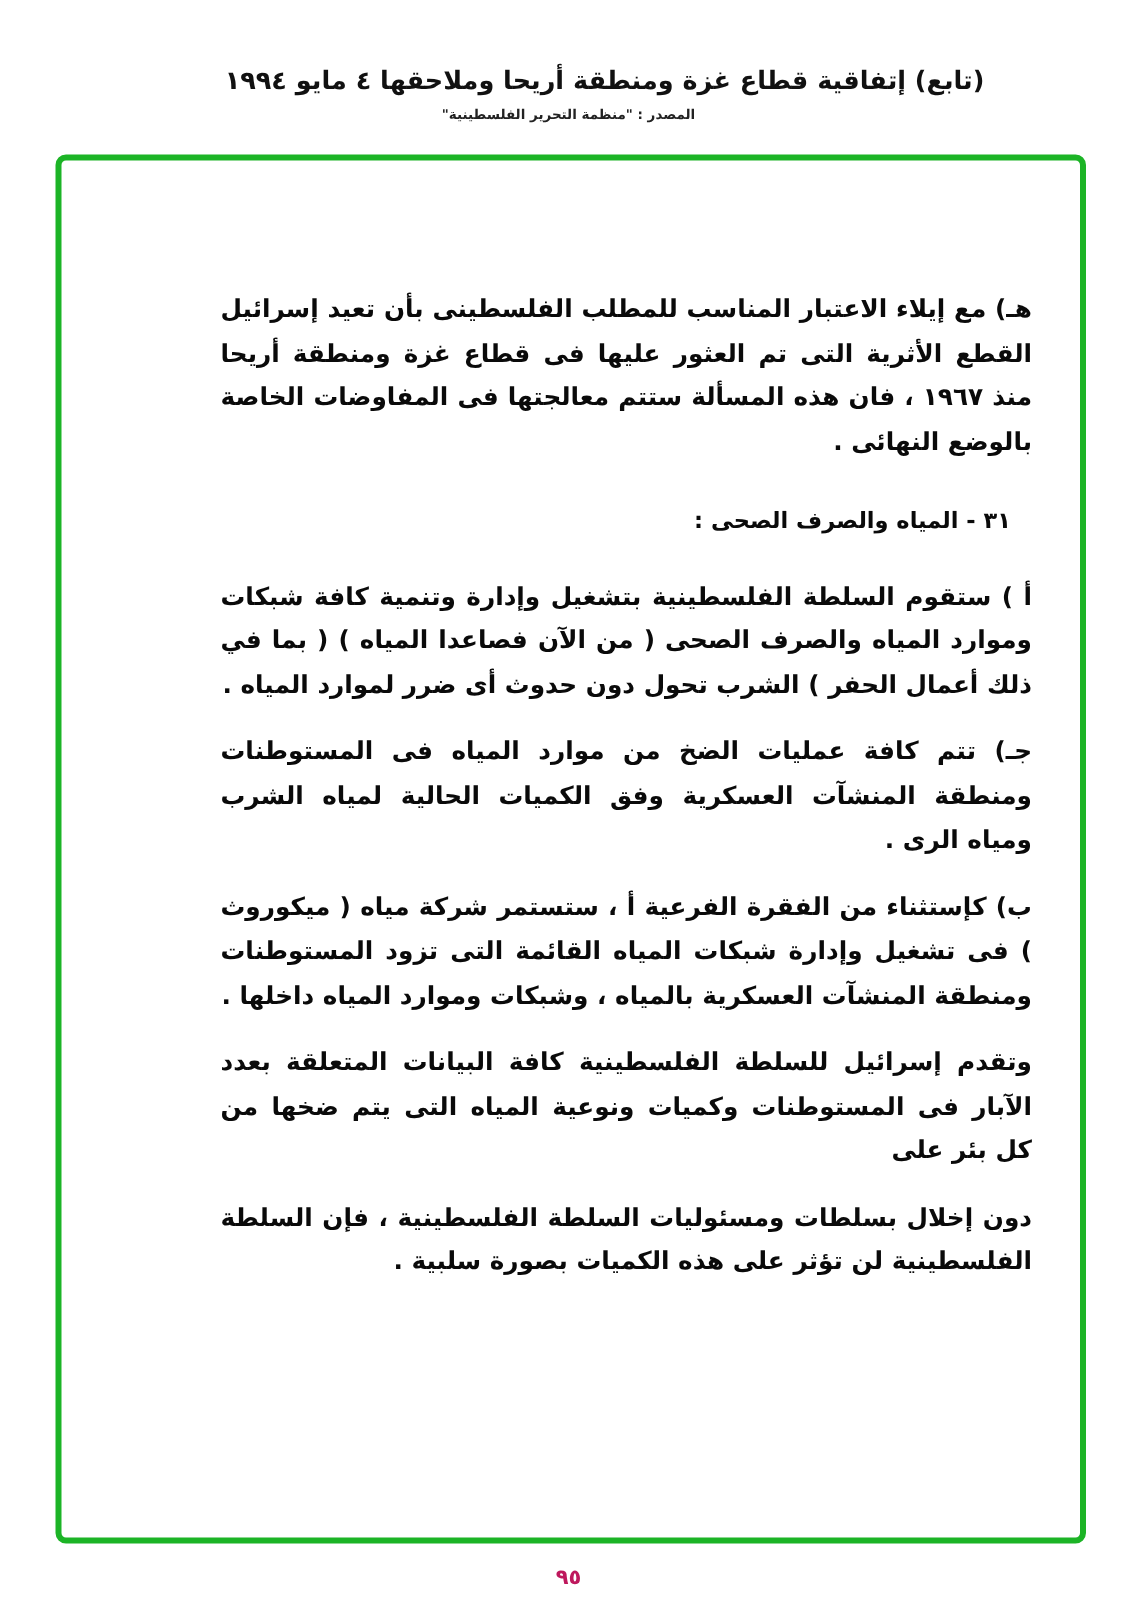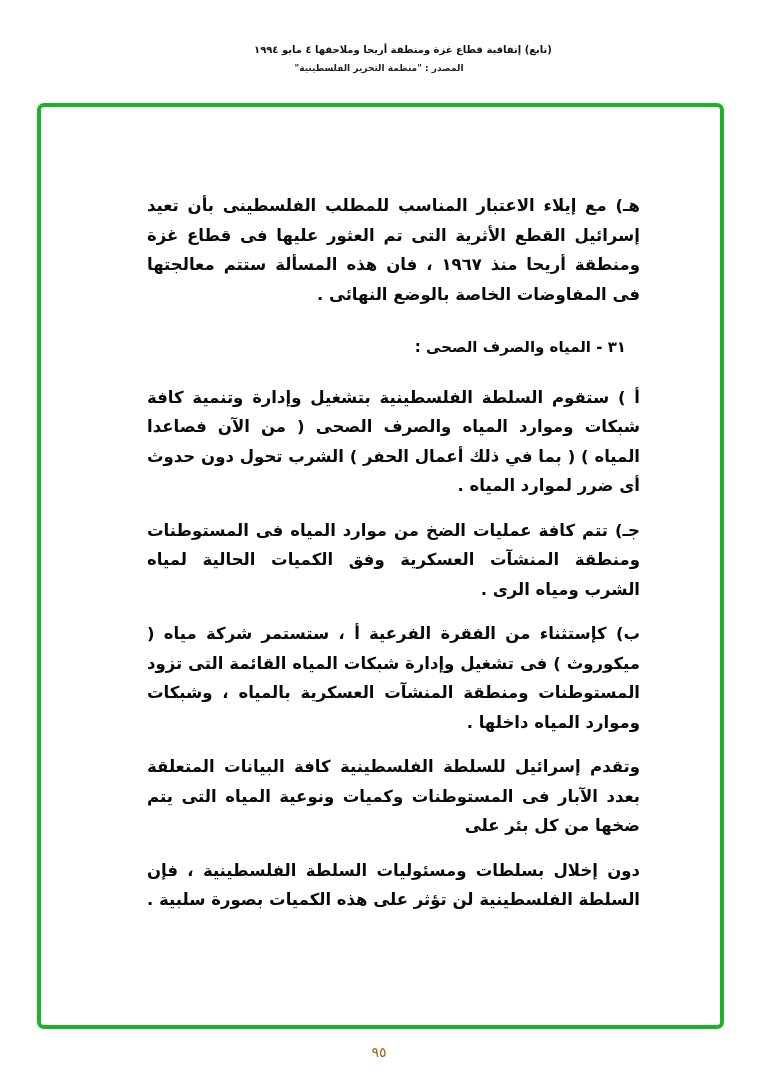--- a/index.html
+++ b/index.html
@@ -13,21 +13,21 @@
     overflow: hidden;
   }
 
   
   .doc-header {
     padding-top: 44px;
     text-align: center;
     direction: rtl;
   }
   .doc-header .title {
-    font-size: 10px;
+    font-size: 17px;
     font-weight: bold;
     color: #111111;
     padding-left: 48px;
   }
   .doc-header .source {
     font-size: 9px;
     font-weight: bold;
     color: #222222;
     margin-top: 8px;
   }
@@ -40,21 +40,21 @@
     width: 687px;
     height: 926px;
     border: 4px solid #1cb426;
     border-radius: 7px;
     background: #ffffff;
   }
 
   
   .content {
     direction: rtl;
-    padding: 84px 80px 0 106px;
+    padding: 84px 32px 0 106px;
     font-size: 16.5px;
     line-height: 29.5px;
     font-weight: bold;
     color: #0a0a0a;
   }
   .block {
     text-align: justify;
     margin-bottom: 15px;
   }
   .block .lbl { white-space: nowrap; }
@@ -66,22 +66,22 @@
   }
 
   
   .page-number {
     position: absolute;
     left: 0;
     right: 0;
     bottom: 18px;
     text-align: center;
     font-size: 14px;
-    font-weight: normal;
-    color: #a16207;
+    font-weight: bold;
+    color: #be185d;
   }
 </style>
 </head>
 <body>
 
 <div class="doc-header">
   <div class="title">(تابع) إتفاقية قطاع غزة ومنطقة أريحا وملاحقها ٤ مايو ١٩٩٤</div>
   <div class="source">المصدر :  "منظمة التحرير الفلسطينية"</div>
 </div>
 

